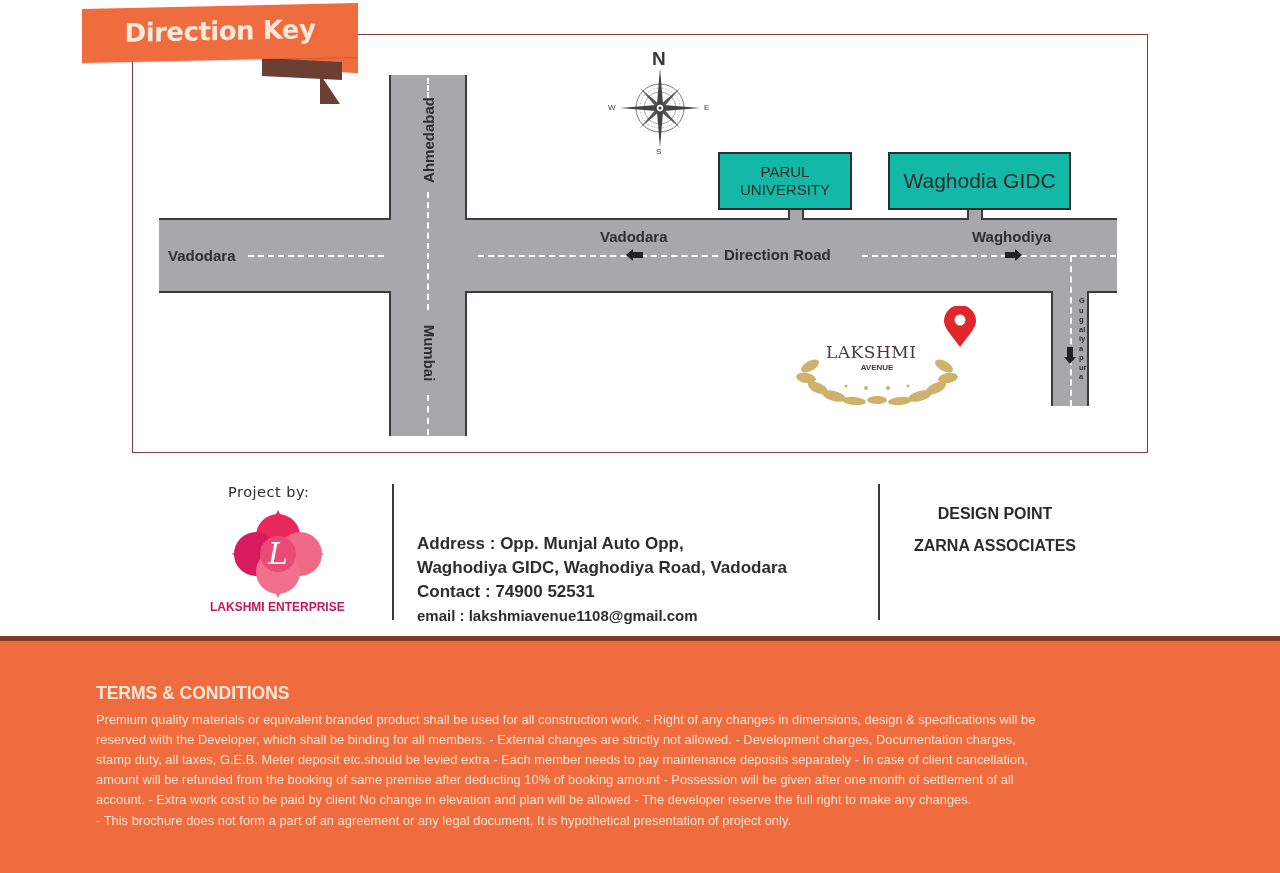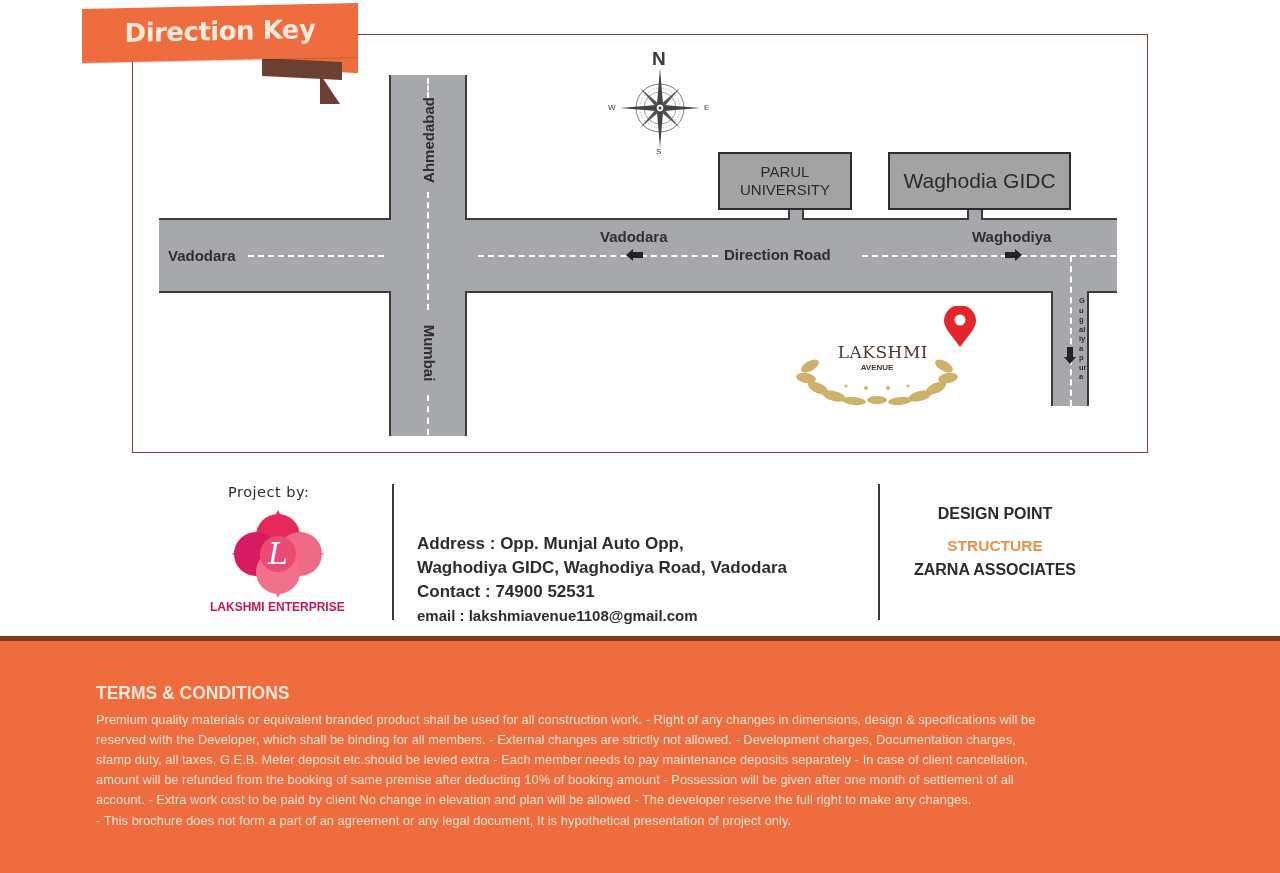--- a/index.html
+++ b/index.html
@@ -16,21 +16,21 @@
   #ribbon-tail { left: 320px; top: 74px; width: 0; height: 0; border-left: 20px solid #6b4032; border-top: 30px solid transparent; }
   #ribbon-under { left: 262px; top: 52px; width: 96px; height: 18px; background: #ef6c3e; transform: skewY(4deg); }
 
   
   .road { background: #a7a8ab; }
   .road-edge { background: #3b3b3d; }
   .dash-h { height: 0; border-top: 2px dashed #ffffff; }
   .dash-v { width: 0; border-left: 2px dashed #ffffff; }
   .road-label { color: #2f2f33; font-weight: bold; font-size: 15px; white-space: nowrap; }
 
-  .box { border: 2px solid #2d2d2d; background: #a3a3a3; color: #2b2b2b; text-align: center; display: flex; align-items: center; justify-content: center; }
+  .box { border: 2px solid #2d2d2d; background: #14b8a6; color: #2b2b2b; text-align: center; display: flex; align-items: center; justify-content: center; }
 
   
   #orange-band { left: 0; top: 636px; width: 1280px; height: 237px; background: #ef6c3e; }
   #orange-stripe { left: 0; top: 636px; width: 1280px; height: 5px; background: #7a3b29; }
   .tc-line { color: #fde3d3; font-size: 12.8px; left: 96px; width: 1090px; white-space: nowrap; letter-spacing: 0.05px; }
   .vdivider { width: 2px; background: #3a3a3a; }
 </style>
 </head>
 <body>
 
@@ -132,21 +132,21 @@
       <ellipse cx="140" cy="50" rx="11" ry="5" transform="rotate(-25 140 50)"></ellipse>
       <ellipse cx="124" cy="58" rx="12" ry="5" transform="rotate(-15 124 58)"></ellipse>
       <ellipse cx="104" cy="63" rx="12" ry="4" transform="rotate(-5 104 63)"></ellipse>
       <ellipse cx="81" cy="62" rx="10" ry="4"></ellipse>
       <circle cx="70" cy="50" r="2"></circle>
         <circle cx="92" cy="50" r="2"></circle>
         <circle cx="50" cy="48" r="1.5"></circle>
         <circle cx="112" cy="48" r="1.5"></circle>
     </g>
   </svg>
-  <div class="abs" style="left:30px; top:12px; width:102px; text-align:right; font-family:'DejaVu Serif', serif; font-size:17px; color:#4a3a30; letter-spacing:0.5px;">LAKSHMI</div>
+  <div class="abs" style="left:30px; top:12px; width:102px; text-align:left; font-family:'DejaVu Serif', serif; font-size:17px; color:#4a3a30; letter-spacing:0.5px;">LAKSHMI</div>
   <div class="abs" style="left:30px; top:33px; width:102px; text-align:center; font-size:8px; font-weight:bold; color:#4a3a30;">AVENUE</div>
 </div>
 
 <svg class="abs" style="left:942px; top:306px;" width="36" height="42" viewBox="0 0 36 42">
   <path d="M18 41 C 10 30, 2 22, 2 15 A 16 16 0 0 1 34 15 C 34 22, 26 30, 18 41 Z" fill="#e3262b"></path>
   <circle cx="18" cy="14" r="5.5" fill="#fff"></circle>
 </svg>
 
 <div class="abs" style="left:228px; top:484px; font-size:14.5px; color:#2d2d2d; font-family:'DejaVu Sans', sans-serif; letter-spacing:0.5px;">Project by:</div>
 
@@ -170,21 +170,20 @@
 
 <div class="abs" style="left:417px; top:516px; font-size:17px; font-weight:bold; color:#2d2d2d; line-height:24px;margin-top:16px;">
   <div>Address : Opp. Munjal Auto Opp,</div>
   <div>Waghodiya GIDC, Waghodiya Road, Vadodara</div>
   <div>Contact : 74900 52531</div>
   <div style="font-size:15px;">email : lakshmiavenue1108@gmail.com</div>
 </div>
 
 <div class="abs" style="left:900px; top:502px; width:190px; text-align:center; line-height:24px;">
   <div style="font-size:16px; font-weight:bold; color:#2b2b2b; margin-bottom:8px;">DESIGN POINT</div>
-  <div style="font-size:15.5px; font-weight:bold; color:#e8924a;">STRUCTURE</div>
   <div style="font-size:16px; font-weight:bold; color:#2b2b2b;">ZARNA ASSOCIATES</div>
 </div>
 
 <div class="abs" id="orange-band"></div>
 <div class="abs" id="orange-stripe"></div>
 
 <div class="abs" style="left:96px; top:683px; font-size:17.5px; font-weight:bold; color:#fde9dc;">TERMS &amp; CONDITIONS</div>
 <div class="abs tc-line" style="top:712px;">Premium quality materials or equivalent branded product shall be used for all construction work. - Right of any changes in dimensions, design &amp; specifications will be</div>
 <div class="abs tc-line" style="top:732px;">reserved with the Developer, which shall be binding for all members. - External changes are strictly not allowed. - Development charges, Documentation charges,</div>
 <div class="abs tc-line" style="top:752px;">stamp duty, all taxes, G.E.B. Meter deposit etc.should be levied extra - Each member needs to pay maintenance deposits separately - In case of client cancellation,</div>

